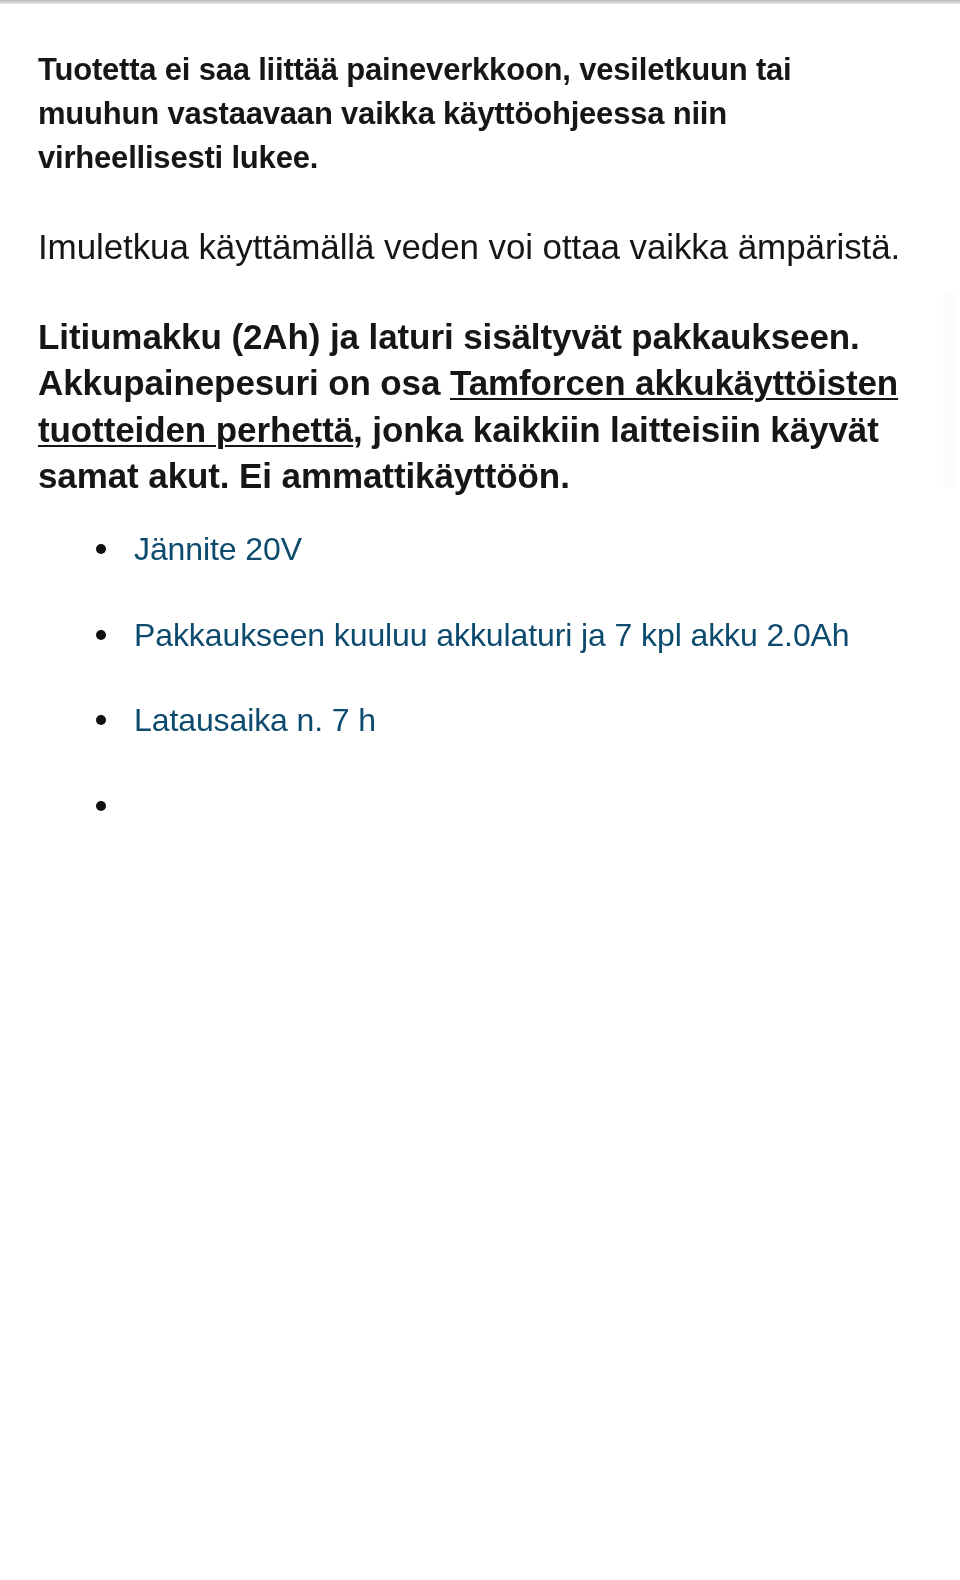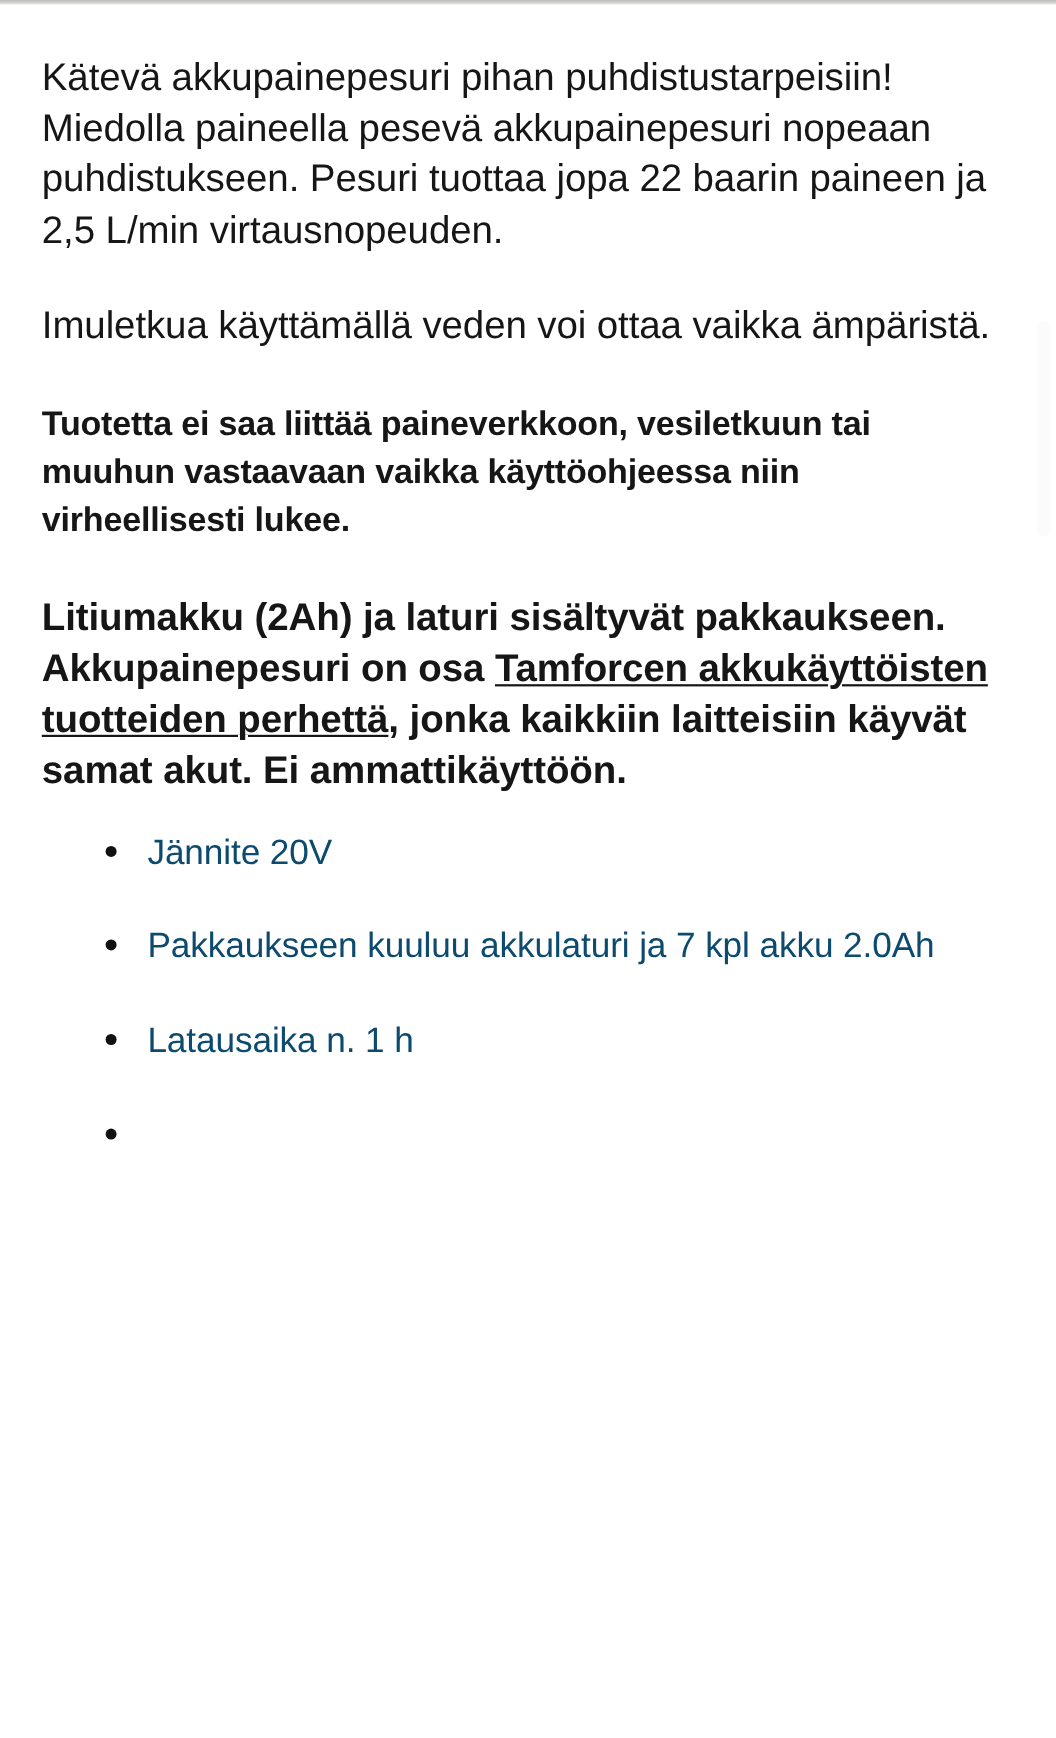--- a/index.html
+++ b/index.html
@@ -124,41 +124,40 @@
 </style>
 </head>
 <body>
 
 <div class="top-rule"></div>
 <div class="scroll-thumb"></div>
 
 <div class="page">
   <div class="content">
 
-    <p class="para intro">Kätevä akkupainepesuri pihan puhdistustarpeisiin! Miedolla paineella pesevä akkupainepesuri nopeaan puhdistukseen. Pesuri tuottaa jopa 22 baarin paineen ja 2,5 L/min virtausnopeuden.</p>
+
+    <p class="para warning">Tuotetta ei saa liittää paineverkkoon, vesiletkuun tai muuhun vastaavaan vaikka käyttöohjeessa niin virheellisesti lukee.</p>
 
     <p class="para lead">Imuletkua käyttämällä veden voi ottaa vaikka ämpäristä.</p>
-
-    <p class="para warning">Tuotetta ei saa liittää paineverkkoon, vesiletkuun tai muuhun vastaavaan vaikka käyttöohjeessa niin virheellisesti lukee.</p>
 
 
     <p class="para tight"><span>Litiumakku (2Ah) ja laturi sisältyvät pakkaukseen. Akkupainepesuri on osa </span><a class="inline-link" href="#">Tamforcen akkukäyttöisten tuotteiden perhettä</a><span>, jonka kaikkiin laitteisiin käyvät samat akut. Ei ammattikäyttöön.</span></p>
 
     <ul class="specs">
       <li>
         <span class="bullet-dot"></span>
         <span>Jännite 20V</span>
       </li>
       <li>
         <span class="bullet-dot"></span>
         <span>Pakkaukseen kuuluu akkulaturi ja 7 kpl akku 2.0Ah</span>
       </li>
       <li>
         <span class="bullet-dot"></span>
-        <span>Latausaika n. 1 h</span>
+        <span>Latausaika n. 7 h</span>
       </li>
       <li>
         <span class="bullet-dot"></span>
       </li>
     </ul>
 
   </div>
 </div>
 
 </body></html>

